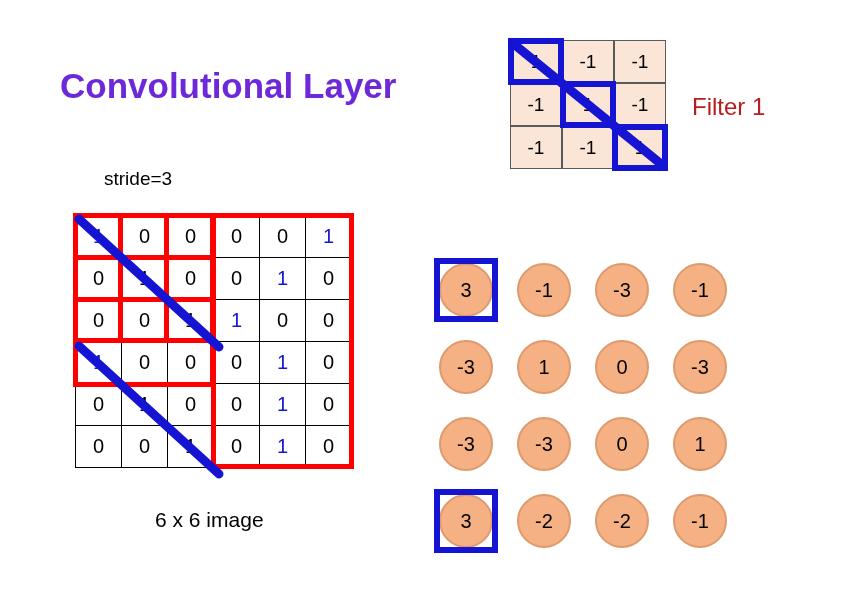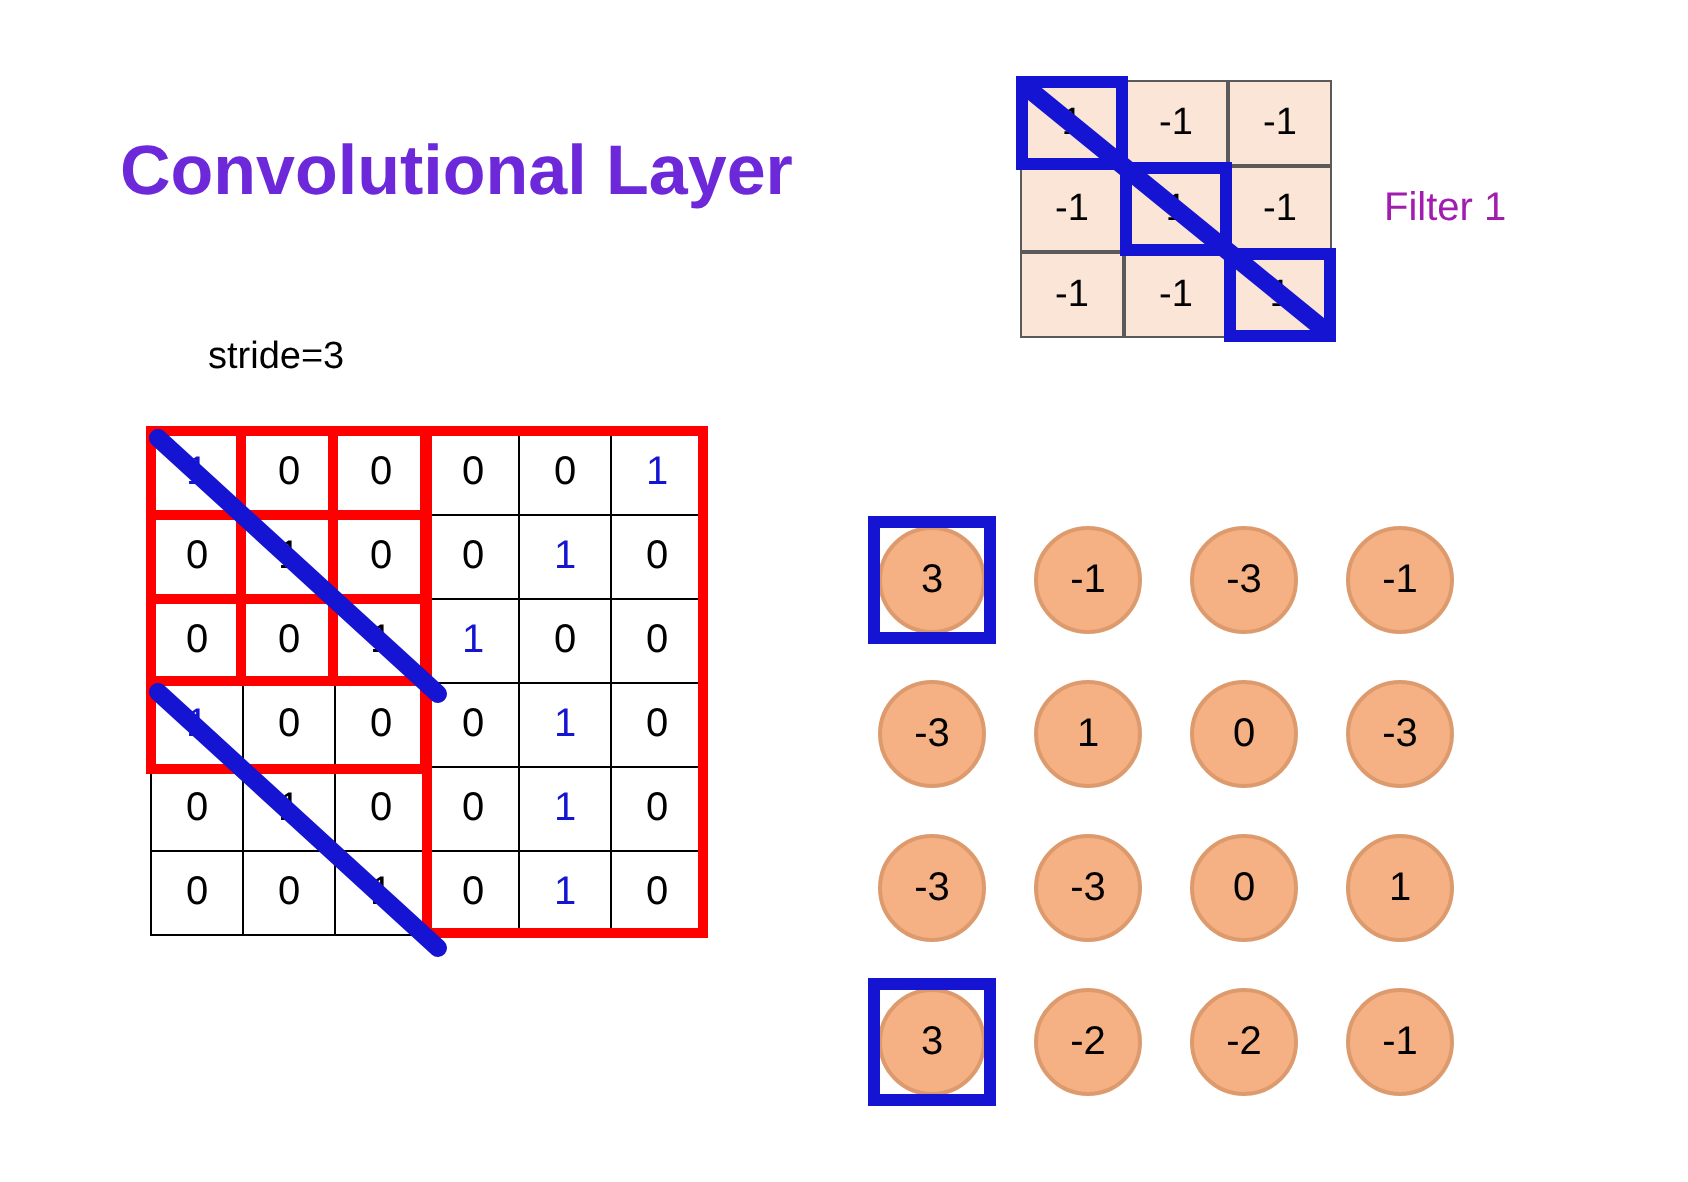--- a/index.html
+++ b/index.html
@@ -16,21 +16,21 @@
   }
   .fcell{
     background:#fbe5d6;border:1px solid #5a5a5a;box-sizing:border-box;
     display:flex;align-items:center;justify-content:center;font-size:19px;
   }
   .filter-overlay{position:absolute;left:510px;top:40px;width:156px;height:129px;pointer-events:none;}
   .bluebox{position:absolute;border:6px solid #1414d2;box-sizing:border-box;}
   .fb1{left:-2px;top:-2px;width:56px;height:47px;}
   .fb2{left:50px;top:41px;width:56px;height:47px;}
   .fb3{left:102px;top:84px;width:56px;height:47px;}
-  .filter-label{position:absolute;left:692px;top:93px;font-size:20px;color:#a21caf;}
+  .filter-label{position:absolute;left:692px;top:93px;font-size:24px;color:#b91c1c;}
   
   .stride{position:absolute;left:104px;top:168px;font-size:19px;}
   
   .image-grid{
     position:absolute;left:75px;top:215px;width:276px;height:252px;
     display:grid;grid-template-columns:repeat(6,46px);grid-template-rows:repeat(6,42px);
     border-top:1px solid #000;border-left:1px solid #000;box-sizing:content-box;
   }
   .icell{
     background:#fff;border-right:1px solid #000;border-bottom:1px solid #000;box-sizing:border-box;
@@ -143,20 +143,21 @@
     <div class="redbar rv2"></div>
     <div class="redbar rh1"></div>
     <div class="redbar rh2"></div>
     <div class="redrect rB"></div>
     <svg class="ovl" width="276" height="252">
       <line x1="4" y1="4" x2="144" y2="132" stroke="#1414d2" stroke-width="9" stroke-linecap="round"></line>
       <line x1="4" y1="131" x2="144" y2="259" stroke="#1414d2" stroke-width="9" stroke-linecap="round"></line>
     </svg>
   </div>
 
+  <div class="caption">6 x 6 image</div>
 
   <div class="out-grid">
     <div class="ocell">
       <div class="circle">3</div>
       <div class="circ-box"></div>
     </div>
     <div class="ocell">
         <div class="circle">-1</div>
       </div>
     <div class="ocell">

